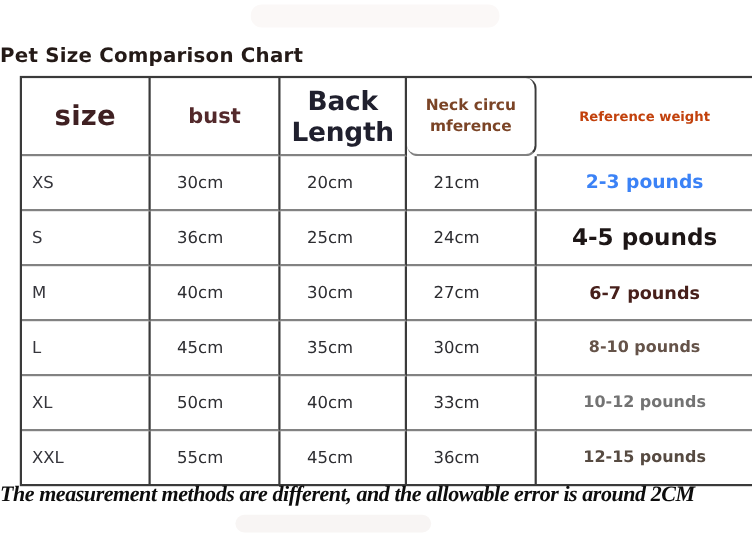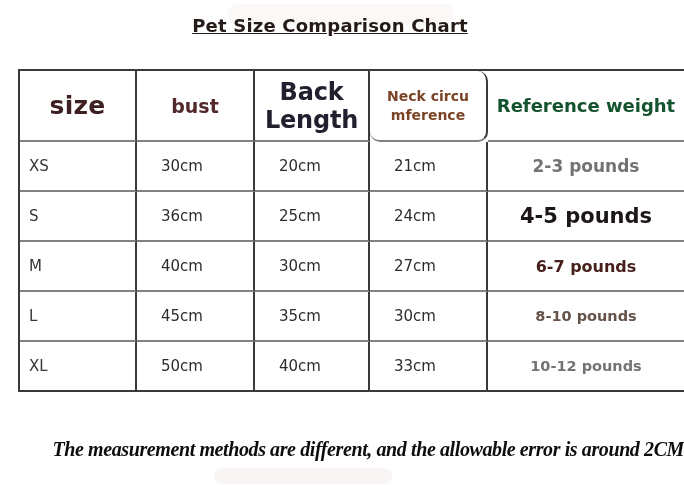--- a/index.html
+++ b/index.html
@@ -10,29 +10,27 @@
     background: #ffffff;
     font-family: "DejaVu Sans", "Liberation Sans", sans-serif;
     overflow: hidden;
   }
   .wm { position: absolute; border-radius: 10px; }
   .wm-top    { left: 228px; top: 4px;   width: 226px; height: 21px; background: #fbf8f7; }
   .wm-bottom { left: 214px; top: 468px; width: 178px; height: 16px; background: #f8f5f4; }
 
   .title {
     position: absolute;
-    left: 0; top: 15px;
+    left: 0; top: 40px;
     width: 660px;
     margin: 0;
-    text-align: center;
     font-size: 18px;
     font-weight: bold;
     color: #241a17;
     letter-spacing: 0.2px;
-    text-decoration: underline;
   }
 
   table.chart {
     position: absolute;
     left: 18px; top: 69px;
     width: 664px;
     table-layout: fixed;
     border-collapse: separate;
     border-spacing: 0;
     border: 2px solid #3a3a3a;
@@ -47,39 +45,39 @@
   table.chart th:last-child, table.chart td:last-child { border-right: none; }
   table.chart tr:last-child td { border-bottom: none; }
 
   th { height: 69px; text-align: center; font-weight: bold; padding: 0 2px; }
   td { height: 46px; }
 
   .h-size  { font-size: 25px; color: #3f2022; letter-spacing: 0.2px; }
   .h-bust  { font-size: 19px; color: #53292b; }
   .h-back  { font-size: 24px; color: #20202e; letter-spacing: -0.2px; }
   .h-neck  { font-size: 14px; color: #7b4426; white-space: pre-line; line-height: 1.35; border-radius: 10px; }
-  .h-ref   { font-size: 18px; color: #14532d; }
+  .h-ref   { font-size: 12px; color: #c2410c; }
 
   .c-size { padding-left: 9px;  font-size: 15px; color: #36363c; text-align: left; }
   .c-cm   { padding-left: 24px; font-size: 15px; color: #2d2d31; text-align: left; }
   .c-wt   { text-align: center; }
 
-  .w0 { font-size: 17px;   font-weight: bold; color: #737373; }
+  .w0 { font-size: 17px;   font-weight: bold; color: #3b82f6; }
   .w1 { font-size: 21px;   font-weight: bold; color: #1d1616; }
   .w2 { font-size: 16px;   font-weight: bold; color: #47201b; }
   .w3 { font-size: 14.5px; font-weight: 600;  color: #655349; }
   .w4 { font-size: 14.5px; font-weight: 600;  color: #737373; }
   .w5 { font-size: 14.5px; font-weight: 600;  color: #564a41; }
 
   .footnote {
     position: absolute;
     left: 0; top: 438px;
     width: 684px;
     margin: 0;
-    text-align: right;
+    text-align: left;
     font-family: "Liberation Serif", "DejaVu Serif", serif;
     font-style: italic;
     font-weight: bold;
     font-size: 20px;
     letter-spacing: -0.4px;
     color: #0d0d0d;
     white-space: nowrap;
   }
 </style>
 </head>
@@ -138,20 +136,27 @@
         <td class="c-cm">30cm</td>
         <td class="c-wt w3">8-10 pounds</td>
       </tr>
       <tr>
         <td class="c-size">XL</td>
         <td class="c-cm">50cm</td>
         <td class="c-cm">40cm</td>
         <td class="c-cm">33cm</td>
         <td class="c-wt w4">10-12 pounds</td>
       </tr>
+      <tr>
+        <td class="c-size">XXL</td>
+        <td class="c-cm">55cm</td>
+        <td class="c-cm">45cm</td>
+        <td class="c-cm">36cm</td>
+        <td class="c-wt w5">12-15 pounds</td>
+      </tr>
     </tbody>
   </table>
 
   <p class="footnote">The measurement methods are different, and the allowable error is around 2CM</p>
 
   <div class="wm wm-bottom"></div>
 
 </div>
 
 </body></html>

